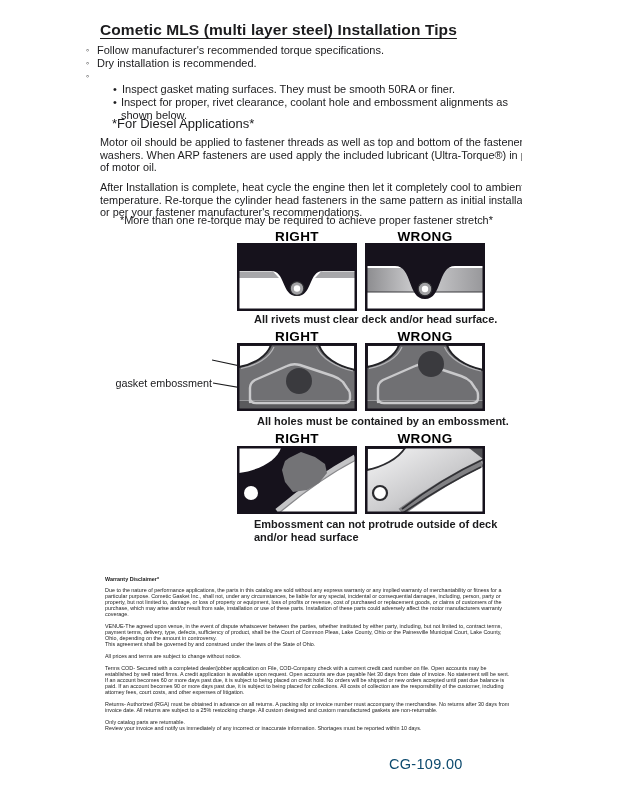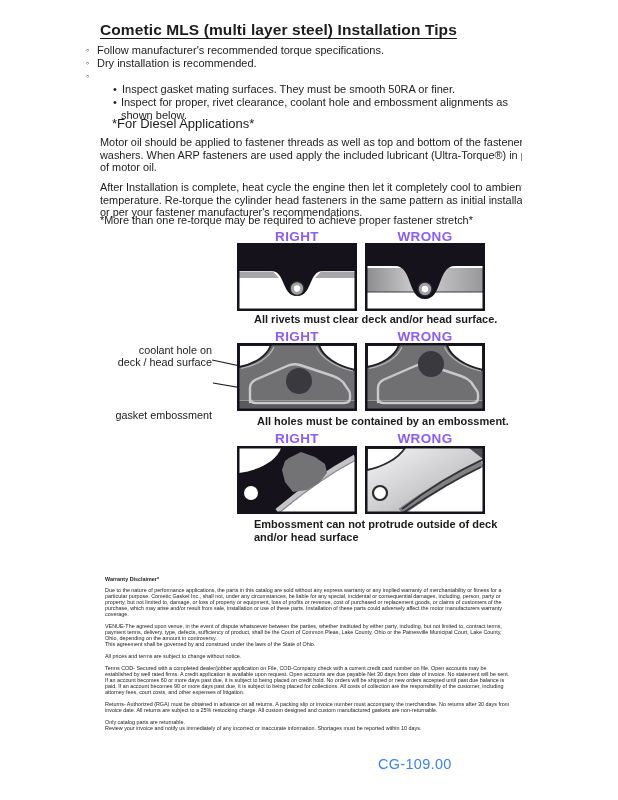--- a/index.html
+++ b/index.html
@@ -12,40 +12,40 @@
     left:100px;top:21px;font-size:15.5px;font-weight:bold;
     text-decoration:underline;text-underline-offset:3px;letter-spacing:.1px;
   }
   .bullets{left:86px;top:44px;font-size:11px;line-height:13px;}
   .brow{display:flex;}
   .bmark{width:11px;font-size:9px;line-height:13px;}
   .srow{display:flex;margin-left:27px;}
   .smark{width:9px;font-size:11px;line-height:13px;}
   .diesel-heading{left:112px;top:116px;font-size:13px;font-weight:normal;}
   .para{left:100px;width:452px;font-size:10.9px;line-height:12.6px;}
-  .p1{top:136px;} .p2{top:181px;} .p3{top:214px;}
-  .dlabel{width:120px;text-align:center;font-size:13.5px;font-weight:600;letter-spacing:.4px;color:#8b5cf6;}
+  .p1{top:136px;} .p2{top:181px;} .p3{top:214px;margin-left:20px;}
+  .dlabel{width:120px;text-align:center;font-size:13.5px;font-weight:600;letter-spacing:.4px;color:#000000;}
   .lr{left:237px;} .lw{left:365px;}
   .row1{top:229px;} .row2{top:329px;} .row3{top:431px;}
   .dbox{width:120px;height:68px;}
   .br1{top:243px;} .br2{top:343px;} .br3{top:446px;}
   .dbox svg{display:block;}
   .caption{font-size:11px;font-weight:bold;line-height:12.5px;margin-left:17px;}
   .cap1{left:237px;top:313px;}
   .cap2{left:240px;top:415px;}
   .cap3{left:237px;top:518px;width:250px;}
   .annot{width:114px;text-align:right;font-size:10.8px;line-height:11.5px;}
   .an1{left:98px;top:345px;}
-  .an2{left:98px;top:378px;margin-top:32px;}
+  .an2{left:98px;top:378px;}
   .leaders{left:212px;top:354px;}
   .legal{left:105px;top:576px;width:408px;font-size:5.4px;line-height:6px;color:#222;}
   .legal p{margin:0 0 6px 0;}
   .legal p.tight{margin-bottom:0;}
   .legal .lheading{font-weight:bold;margin-bottom:5px;}
-  .code{left:378px;top:756px;font-size:14.5px;letter-spacing:.3px;color:#3b82f6;}
+  .code{left:389px;top:756px;font-size:14.5px;letter-spacing:.3px;color:#0c4a6e;}
 </style>
 </head>
 <body>
 
 <div id="page">
 
   <div class="abs title">Cometic MLS (multi layer steel) Installation Tips</div>
 
   <div class="abs bullets">
     <div class="brow">
@@ -105,24 +105,20 @@
       <circle cx="60" cy="46" r="6.8" fill="#a2a2a5" stroke="#2c2c30" stroke-width="1.2"></circle>
       <circle cx="60" cy="46" r="3.2" fill="#ffffff"></circle>
       <rect x="1.25" y="1.25" width="117.5" height="65.5" fill="none" stroke="#16121c" stroke-width="2.5"></rect>
     </svg>
   </div>
   <div class="abs caption cap1">All rivets must clear deck and/or head surface.</div>
 
   <div class="abs dlabel lr row2">RIGHT</div>
   <div class="abs dlabel lw row2">WRONG</div>
 
-  <div class="abs annot an1">
-    <div>coolant hole on</div>
-    <div>deck / head surface</div>
-  </div>
   <div class="abs annot an2">gasket embossment</div>
   <svg class="abs leaders" width="92" height="42" viewBox="0 0 92 42">
     <line x1="0" y1="6" x2="85" y2="24" stroke="#1b1b1d" stroke-width="1.1"></line>
     <line x1="1" y1="29" x2="48" y2="37" stroke="#1b1b1d" stroke-width="1.1"></line>
   </svg>
 
   <div class="abs dbox lr br2">
     <svg width="120" height="68" viewBox="0 0 120 68">
       <rect x="0" y="0" width="120" height="68" fill="#707073"></rect>
       <rect x="2" y="58" width="116" height="8" fill="#5a5a5d"></rect>

